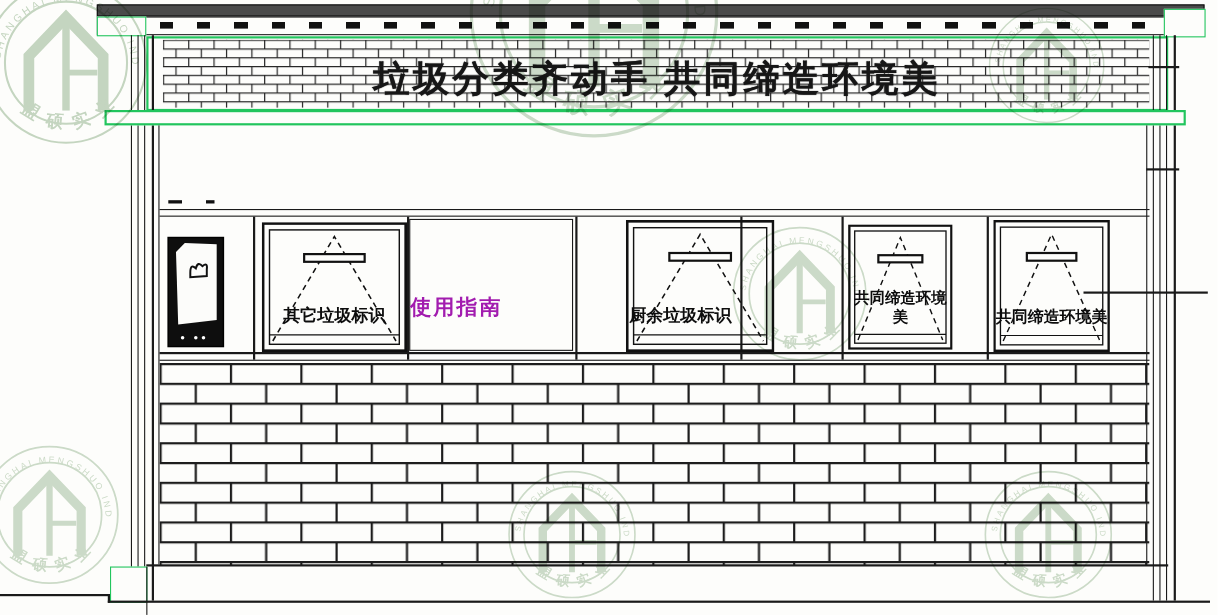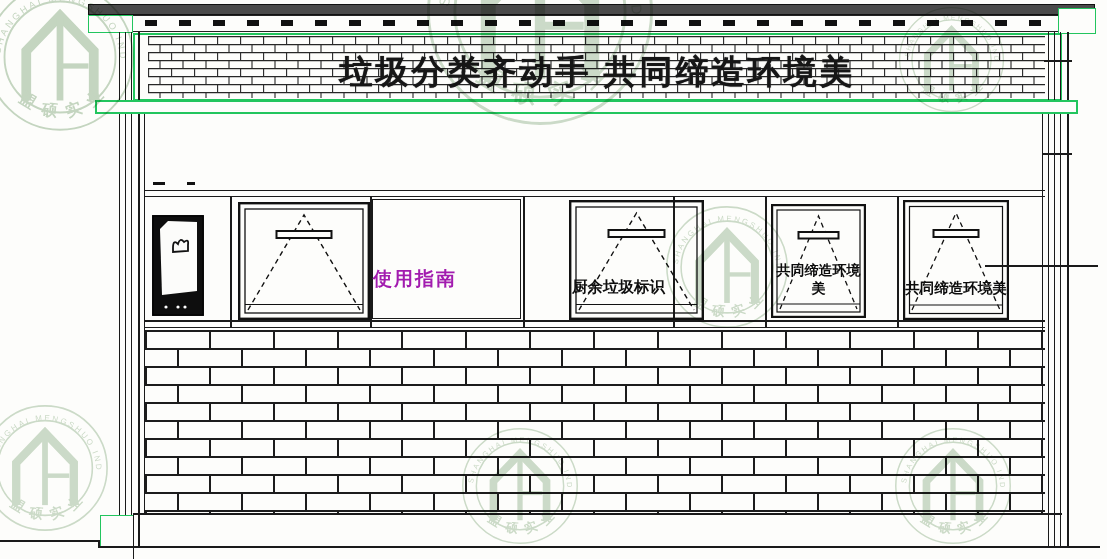--- a/index.html
+++ b/index.html
@@ -104,20 +104,21 @@
   </svg>
 
   <div class="abs" style="left:238px;top:202px;width:132px;height:118px;z-index:2;">
     <svg width="132" height="118">
       <rect x="1.2" y="1.2" width="129.6" height="115.6" fill="none" stroke="#111" stroke-width="2.4"></rect>
       <rect x="7" y="7" width="118" height="104" fill="none" stroke="#111" stroke-width="1.3"></rect>
       <path d="M10,108 L66,13 L122,108" fill="none" stroke="#111" stroke-width="1.4" stroke-dasharray="5,4"></path>
       <rect x="38.5" y="29" width="55" height="7" fill="#fdfdfb" stroke="#111" stroke-width="2"></rect>
       <path d="M7,102.5 H125" stroke="#111" stroke-width="1.2"></path>
     </svg>
+    <div class="win-label" style="bottom:22px;font-size:15.5px;">其它垃圾标识</div>
   </div>
 
   <div class="abs" style="left:372px;top:199px;width:149px;height:120px;border:1.5px solid #1a1a1a;box-sizing:border-box;z-index:2;">
     <div class="guide-label">使用指南</div>
   </div>
 
   <div class="abs" style="left:533px;top:200px;width:135px;height:120px;z-index:2;padding-left:36px;">
     <svg width="135" height="120">
       <rect x="1.2" y="1.2" width="132.6" height="117.6" fill="none" stroke="#111" stroke-width="2.4"></rect>
       <rect x="7" y="7" width="121" height="106" fill="none" stroke="#111" stroke-width="1.3"></rect>

